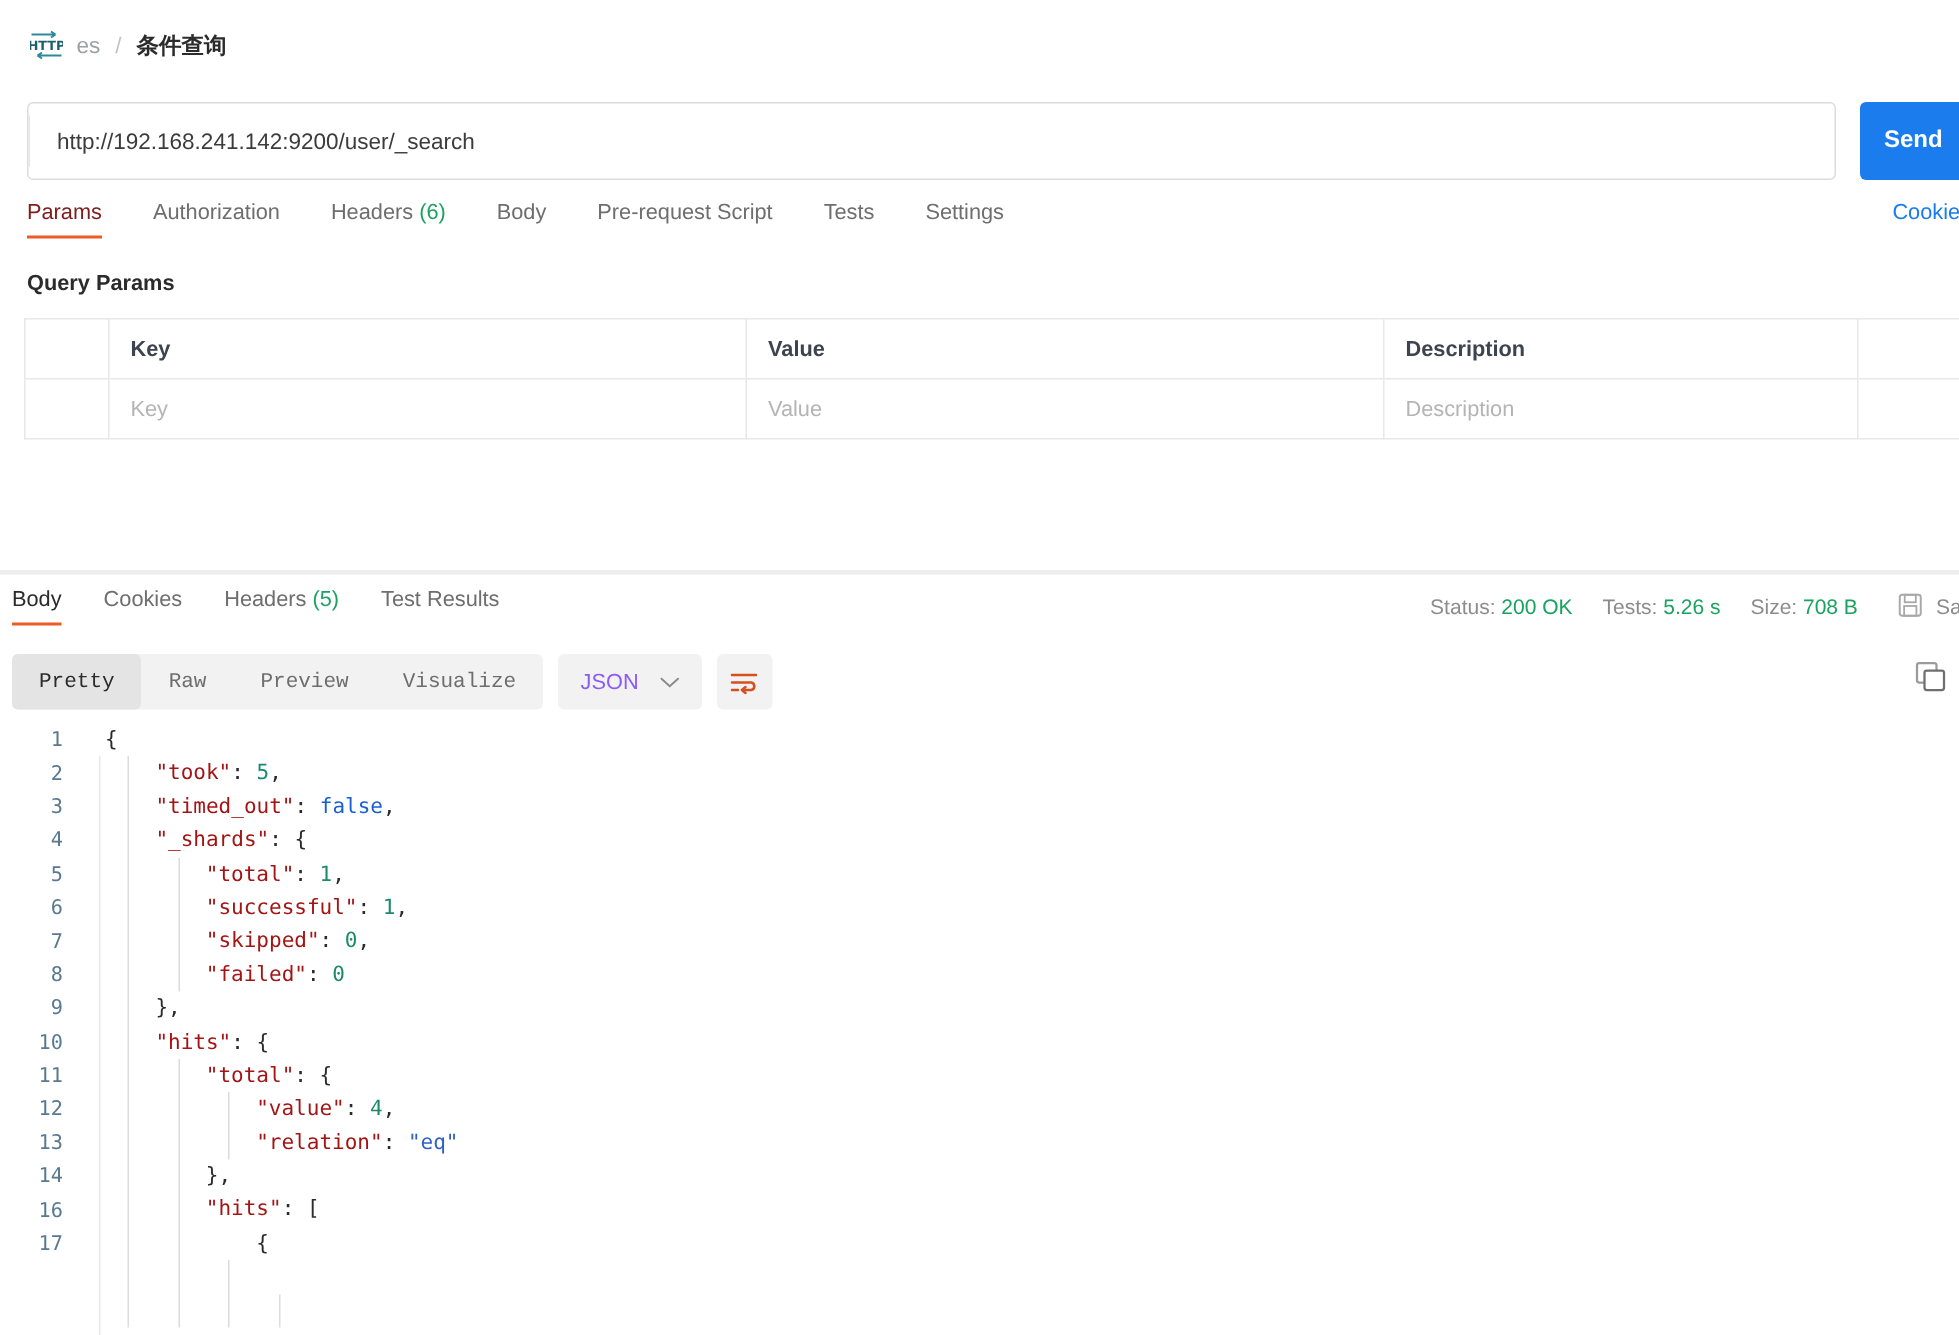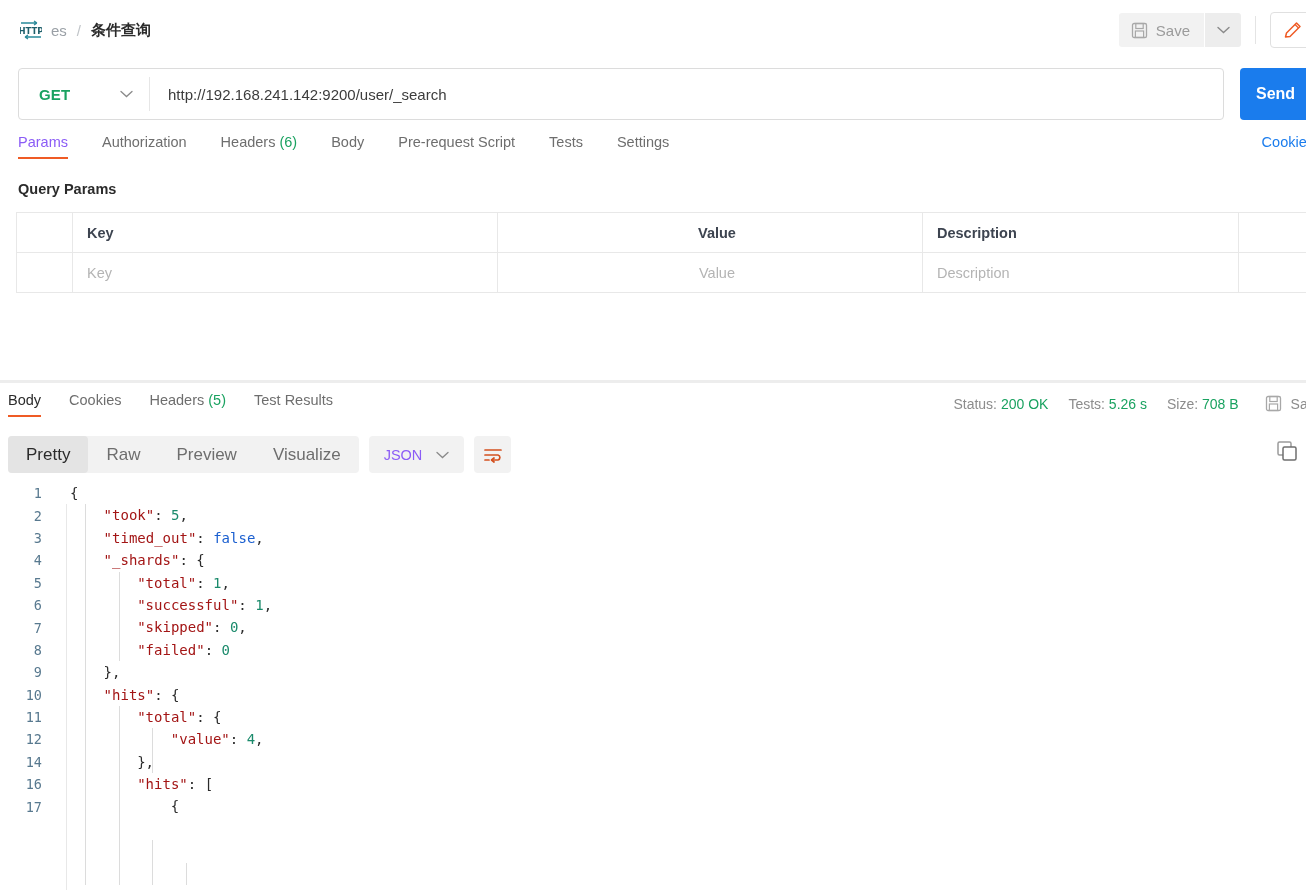--- a/index.html
+++ b/index.html
@@ -73,21 +73,21 @@
 
   
   .req-tabs {
     position:absolute; left:0; top:134px; width:1306px; height:34px;
     display:flex; align-items:flex-start; padding-left:18px; gap:0;
   }
   .rtab {
     font-size:14.5px; color:#6e6e6e; padding:0 0 9px 0; margin-right:34px;
     position:relative; white-space:nowrap;
   }
-  .rtab.active { color:#8b5cf6; }
+  .rtab.active { color:#7f1d1d; }
   .rtab.active::after {
     content:""; position:absolute; left:0; right:0; bottom:0;
     height:2px; background:#ef5b25;
   }
   .cnt { color:#1aa260; }
   .cookies-link {
     position:absolute; right:-8px; top:0; font-size:14.5px; color:#1a7ced;
     white-space:nowrap;
   }
 
@@ -104,21 +104,21 @@
   .bulk { font-size:14.5px; color:#5c7fa8; white-space:nowrap; }
 
   .qtable {
     position:absolute; left:16px; top:212px; width:1320px;
     border:1px solid #e8e8e8; border-right:0; border-collapse:collapse;
     table-layout:fixed; background:#fff;
   }
   .qtable td { border:1px solid #e8e8e8; height:40px; padding:0 0 0 14px; vertical-align:middle; }
   .qtable .chk-col { width:56px; }
   .qtable .key-col { width:425px; }
-  .qtable .val-col { width:425px;text-align:center; }
+  .qtable .val-col { width:425px; }
   .qtable .desc-col { width:316px; }
   .qtable .xtra-col { width:98px; border-right:0; }
   .th-txt { font-size:14.5px; font-weight:700; color:#3d4450; }
   .td-txt { font-size:14.5px; color:#b4b4b4; }
 
   
   .splitter { position:absolute; left:0; top:380px; width:1306px; height:3px; background:#ededed; }
 
   
   .res-tabs {
@@ -140,22 +140,22 @@
   }
   .meta-item { font-size:14px; color:#8c8c8c; }
   .meta-val { color:#1aa260; }
   .save-example { display:flex; align-items:center; gap:9px; margin-left:6px; }
   .save-example span { font-size:14px; color:#8c8c8c; }
 
   
   .res-toolbar { position:absolute; left:8px; top:436px; display:flex; align-items:center; gap:10px; }
   .seg { display:flex; background:#f2f2f2; border-radius:4px; height:37px; align-items:center; }
   .seg-item {
-    font-size:17px; color:#6e6e6e; height:37px; display:flex;
-    align-items:center; padding:0 18px; border-radius:4px;
+    font-size:14px; color:#6e6e6e; height:37px; display:flex;
+    align-items:center; padding:0 18px; border-radius:4px;font-family:Liberation Mono, monospace;
   }
   .seg-item.active { background:#e4e4e4; color:#2b2b2b; }
   .fmt-sel {
     display:flex; align-items:center; gap:14px; background:#f2f2f2;
     border-radius:4px; height:37px; padding:0 15px;
   }
   .fmt-sel span { font-size:14.5px; color:#8b5cf6; }
   .wrap-btn {
     width:37px; height:37px; background:#f2f2f2; border-radius:4px;
     display:flex; align-items:center; justify-content:center;
@@ -202,60 +202,24 @@
           <path d="M1 3 H17 M17 3 l-3 -2 M17 3 l-3 2" stroke="#2a8a9a" stroke-width="1.3" fill="none"></path>
           <path d="M21 17 H5 M5 17 l3 -2 M5 17 l3 2" stroke="#2a8a9a" stroke-width="1.3" fill="none"></path>
           <text x="11" y="13.5" font-family="DejaVu Sans, sans-serif" font-size="8.5" font-weight="bold" fill="#1f5f6b" text-anchor="middle">HTTP</text>
         </svg>
       </span>
       <span class="bc-collection">es</span>
       <span class="bc-sep">/</span>
       <span class="bc-title">条件查询</span>
     </div>
 
-    <div class="top-right">
-      <div class="save-btn">
-        <span>
-          <svg width="17" height="17" viewBox="0 0 17 17">
-            <rect x="1.5" y="1.5" width="14" height="14" rx="1.6" fill="none" stroke="#a8a8a8" stroke-width="1.3"></rect>
-            <rect x="4.8" y="1.5" width="7.4" height="5" fill="none" stroke="#a8a8a8" stroke-width="1.2"></rect>
-            <rect x="4.4" y="9" width="8.2" height="6.5" fill="none" stroke="#a8a8a8" stroke-width="1.2"></rect>
-          </svg>
-        </span>
-        <span>Save</span>
-      </div>
-      <div class="save-caret">
-        <span>
-          <svg width="13" height="8" viewBox="0 0 13 8">
-              <path d="M1 1.5 L6.5 6.5 L12 1.5" fill="none" stroke="#8a8a8a" stroke-width="1.4" stroke-linecap="round"></path>
-            </svg>
-        </span>
-      </div>
-      <div class="vdiv"></div>
-      <div class="edit-btn">
-        <span>
-          <svg width="21" height="21" viewBox="0 0 21 21">
-            <path d="M3.5 17 L4.5 13 L14.5 3 L18 6.5 L8 16.5 Z" fill="none" stroke="#ef5b25" stroke-width="1.5" stroke-linejoin="round"></path>
-            <path d="M13 4.5 L16.5 8" fill="none" stroke="#ef5b25" stroke-width="1.3"></path>
-          </svg>
-        </span>
-      </div>
-    </div>
   </div>
 
   <div class="urlrow">
     <div class="url-box">
-      <div class="method">
-        <span class="method-label">GET</span>
-        <span>
-          <svg width="13" height="8" viewBox="0 0 13 8">
-              <path d="M1 1.5 L6.5 6.5 L12 1.5" fill="none" stroke="#8a8a8a" stroke-width="1.3" stroke-linecap="round"></path>
-            </svg>
-        </span>
-      </div>
       <div class="method-div"></div>
       <input class="url-input" type="text" value="http://192.168.241.142:9200/user/_search" placeholder="Enter request URL" style="">
     </div>
     <div class="send-btn">
       <span>Send</span>
     </div>
   </div>
 
   <div class="req-tabs" id="reqTabs">
 
@@ -433,20 +397,26 @@
             <div class="code-text" style="left: 81.2px;"><span class="k">"total"</span><span class="p">: </span><span class="p">{</span></div>
           </div>
         </div>
         <div class="code-row">
           <div class="ln">12</div>
           <div class="code-line-wrap">
             <div class="code-text" style="left: 114.8px;"><span class="k">"value"</span><span class="p">: </span><span class="n">4</span><span class="p">,</span></div>
           </div>
         </div>
         <div class="code-row">
+          <div class="ln">13</div>
+          <div class="code-line-wrap">
+            <div class="code-text" style="left: 114.8px;"><span class="k">"relation"</span><span class="p">: </span><span class="s">"eq"</span></div>
+          </div>
+        </div>
+        <div class="code-row">
           <div class="ln">14</div>
           <div class="code-line-wrap">
             <div class="code-text" style="left: 81.2px;"><span class="p">},</span></div>
           </div>
         </div>
         <div class="code-row">
           <div class="ln">16</div>
           <div class="code-line-wrap">
             <div class="code-text" style="left: 81.2px;"><span class="k">"hits"</span><span class="p">: </span><span class="p">[</span></div>
           </div>

